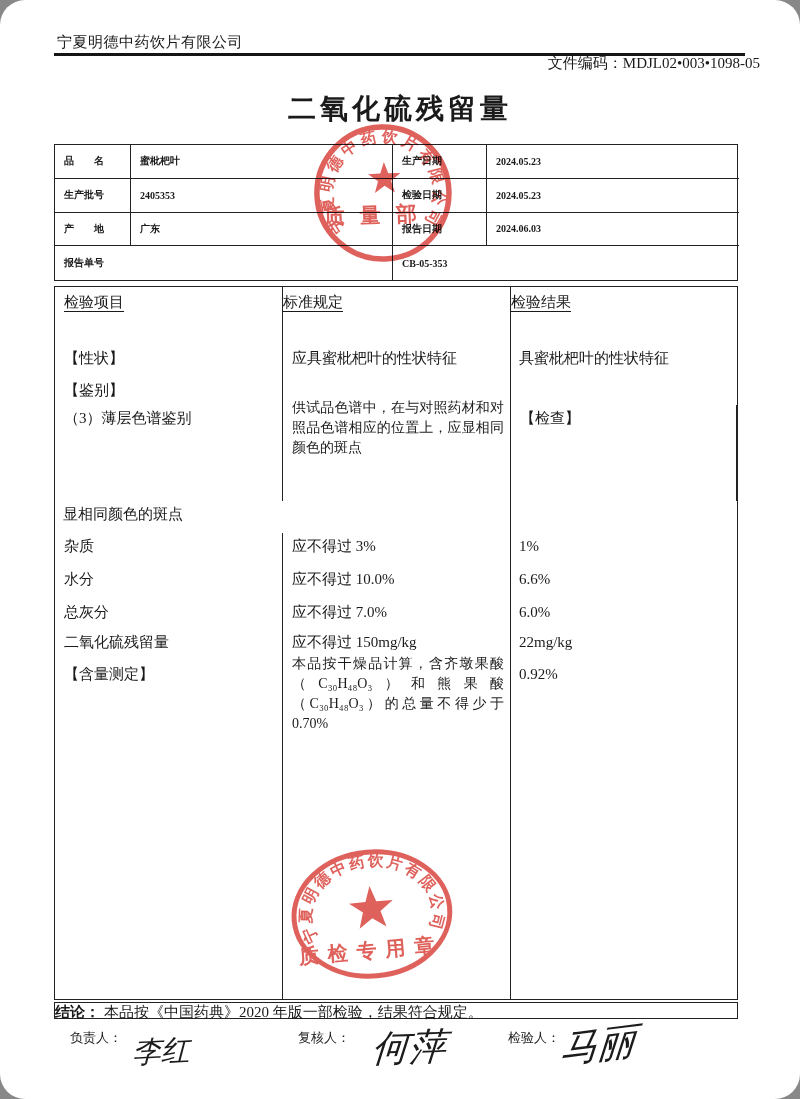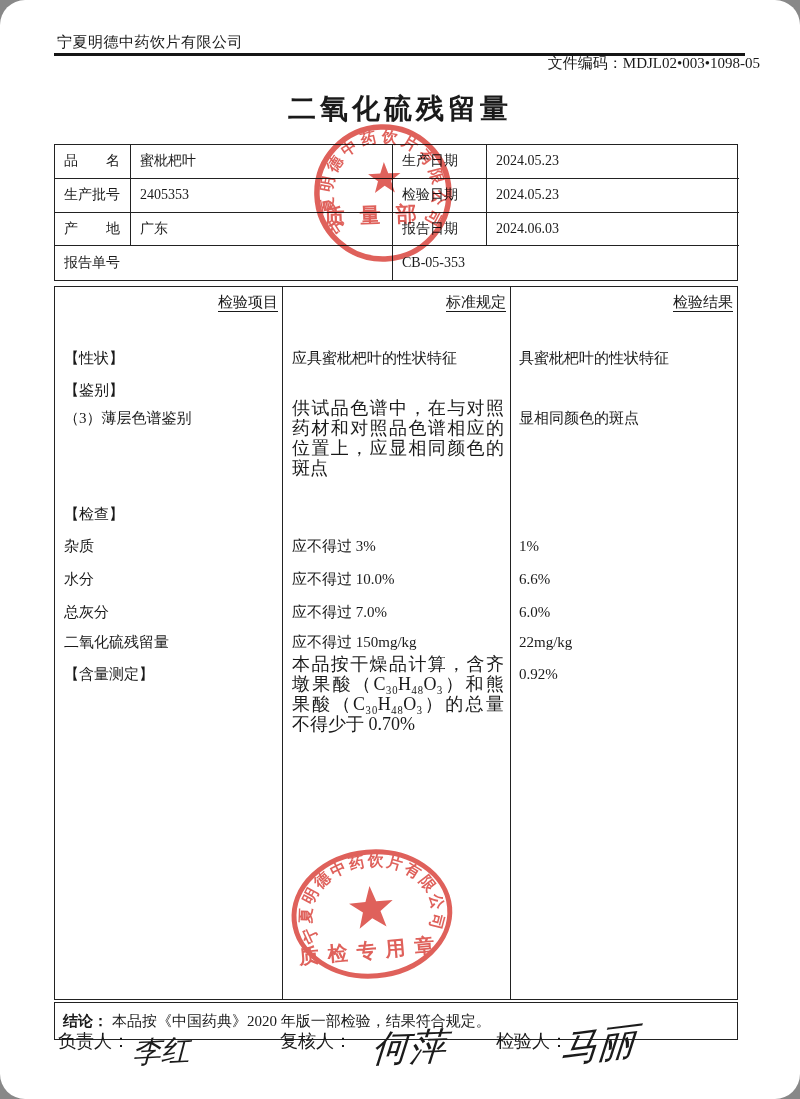--- a/index.html
+++ b/index.html
@@ -10,45 +10,45 @@
   }
   
   .hdr-company{position:absolute;left:57px;top:33px;font-size:15px;letter-spacing:.5px;}
   .hdr-code{position:absolute;right:40px;top:33px;font-size:15px;margin-top:21px;}
   .hdr-rule{position:absolute;left:54px;top:53px;width:691px;height:2.5px;background:#151515;}
   .doc-title{position:absolute;left:0;top:90px;width:100%;text-align:center;
     font-size:28px;font-weight:bold;letter-spacing:4px;}
   
   .info-table{position:absolute;left:54px;top:144px;width:684px;height:137px;
     display:grid;grid-template-columns:76px 262px 94px 252px;grid-template-rows:repeat(4,1fr);
-    border:1.6px solid #222;box-sizing:border-box;font-size:14px;}
+    border:1.6px solid #222;box-sizing:border-box;font-size:10px;font-weight:bold;}
   .info-table .cell{display:flex;align-items:center;box-sizing:border-box;
     border-right:1.6px solid #222;border-bottom:1.6px solid #222;padding-left:9px;overflow:hidden;}
   .info-table .cell.lastcol{border-right:none;}
   .info-table .cell.lastrow{border-bottom:none;}
   .info-table .span2a{grid-column:1/3;}
   .info-table .span2b{grid-column:3/5;text-align:right;}
   
   .insp-table{position:absolute;left:54px;top:286px;width:684px;height:714px;
     display:grid;grid-template-columns:228px 228px 1fr;
     grid-template-rows:58px 32px 28px 96px 32px 33px 33px 30px 32px 115px 1fr;
     border:1.6px solid #222;box-sizing:border-box;font-size:15px;}
   .insp-table .c{box-sizing:border-box;padding:3px 4px 0 9px;line-height:20px;overflow:hidden;}
   .insp-table .v{border-right:1.6px solid #222;}
-  .insp-table .head{padding-top:5px;text-align:right;}
+  .insp-table .head{padding-top:5px;}
   .insp-table .head span{text-decoration:underline;text-underline-offset:4px;}
   .insp-table .head.mid,.insp-table .head.right{padding-left:0;}
-  .std{font-size:18px;line-height:37px;padding-top:0 !important;margin-top:-7px;
+  .std{font-size:14px;line-height:37px;padding-top:0 !important;margin-top:-7px;
     text-align:justify;padding-right:6px !important;}
   .res{padding-left:8px !important;}
   
-  .concl{position:absolute;left:54px;top:1002px;width:684px;height:38px;border:1.6px solid #222;
-    box-sizing:border-box;display:flex;align-items:center;padding-left:8px;font-size:15px;}
+  .concl{position:absolute;left:54px;top:1002px;width:684px;height:17px;border:1.6px solid #222;
+    box-sizing:border-box;display:flex;font-size:15px;}
   .concl b{margin-right:4px;}
-  .sig-label{position:absolute;top:1029px;font-size:18px;}
+  .sig-label{position:absolute;top:1029px;font-size:13px;margin-left:12px;}
   .sig-name{position:absolute;color:#1b1b1b;font-style:italic;white-space:nowrap;}
   #sig1{left:132px;top:1032px;font-size:29px;transform:rotate(-3deg) skewX(-4deg);}
   #sig2{left:372px;top:1023px;font-size:37px;transform:rotate(-2deg) skewX(-6deg);}
   #sig3{left:560px;top:1020px;font-size:38px;transform:rotate(-7deg) skewX(-12deg);}
   
   .stamp{position:absolute;mix-blend-mode:multiply;opacity:.84;}
   #stamp-top{left:308px;top:122px;transform:rotate(-2deg);}
   #stamp-bottom{left:288px;top:845px;transform:rotate(-5deg);}
 </style>
 </head>
@@ -90,23 +90,23 @@
     <div class="c v">【性状】</div>
     <div class="c v">应具蜜枇杷叶的性状特征</div>
     <div class="c res">具蜜枇杷叶的性状特征</div>
 
     <div class="c v">【鉴别】</div>
     <div class="c v"></div>
     <div class="c res"></div>
 
     <div class="c v">（3）薄层色谱鉴别</div>
     <div class="c v std">供试品色谱中，在与对照药材和对照品色谱相应的位置上，应显相同颜色的斑点</div>
+    <div class="c v">【检查】</div>
+
     <div class="c res">显相同颜色的斑点</div>
-
-    <div class="c v">【检查】</div>
     <div class="c v"></div>
     <div class="c res"></div>
 
     <div class="c v">杂质</div>
     <div class="c v">应不得过 3%</div>
     <div class="c res">1%</div>
 
     <div class="c v">水分</div>
     <div class="c v">应不得过 10.0%</div>
     <div class="c res">6.6%</div>
@@ -127,21 +127,21 @@
     <div class="c v"></div>
     <div class="c"></div>
   </div>
 
   <div class="concl">
     <b>结论：</b>
     <span>本品按《中国药典》2020 年版一部检验，结果符合规定。</span>
   </div>
 
   <div class="sig-label" style="left:58px;">负责人：</div>
-  <div class="sig-label" style="left:280px;">复核人：</div>
+  <div class="sig-label" style="left:286px;">复核人：</div>
   <div class="sig-label" style="left:496px;">检验人：</div>
   <div class="sig-name" id="sig1">李红</div>
   <div class="sig-name" id="sig2">何萍</div>
   <div class="sig-name" id="sig3">马丽</div>
 
   <svg class="stamp" id="stamp-top" width="150" height="146" viewBox="0 0 150 146">
     <circle cx="75" cy="71" r="66" fill="none" stroke="#d9423b" stroke-width="5.5"></circle>
     <path id="arcTop" d="M 39 107 A 51 51 0 1 1 111 107" fill="none"></path>
     <text fill="#d9423b" font-size="15.5" font-weight="bold" letter-spacing="4" font-family="Liberation Serif, DejaVu Serif, serif">
       <textPath href="#arcTop" startOffset="50%" text-anchor="middle">宁夏明德中药饮片有限公司</textPath>

